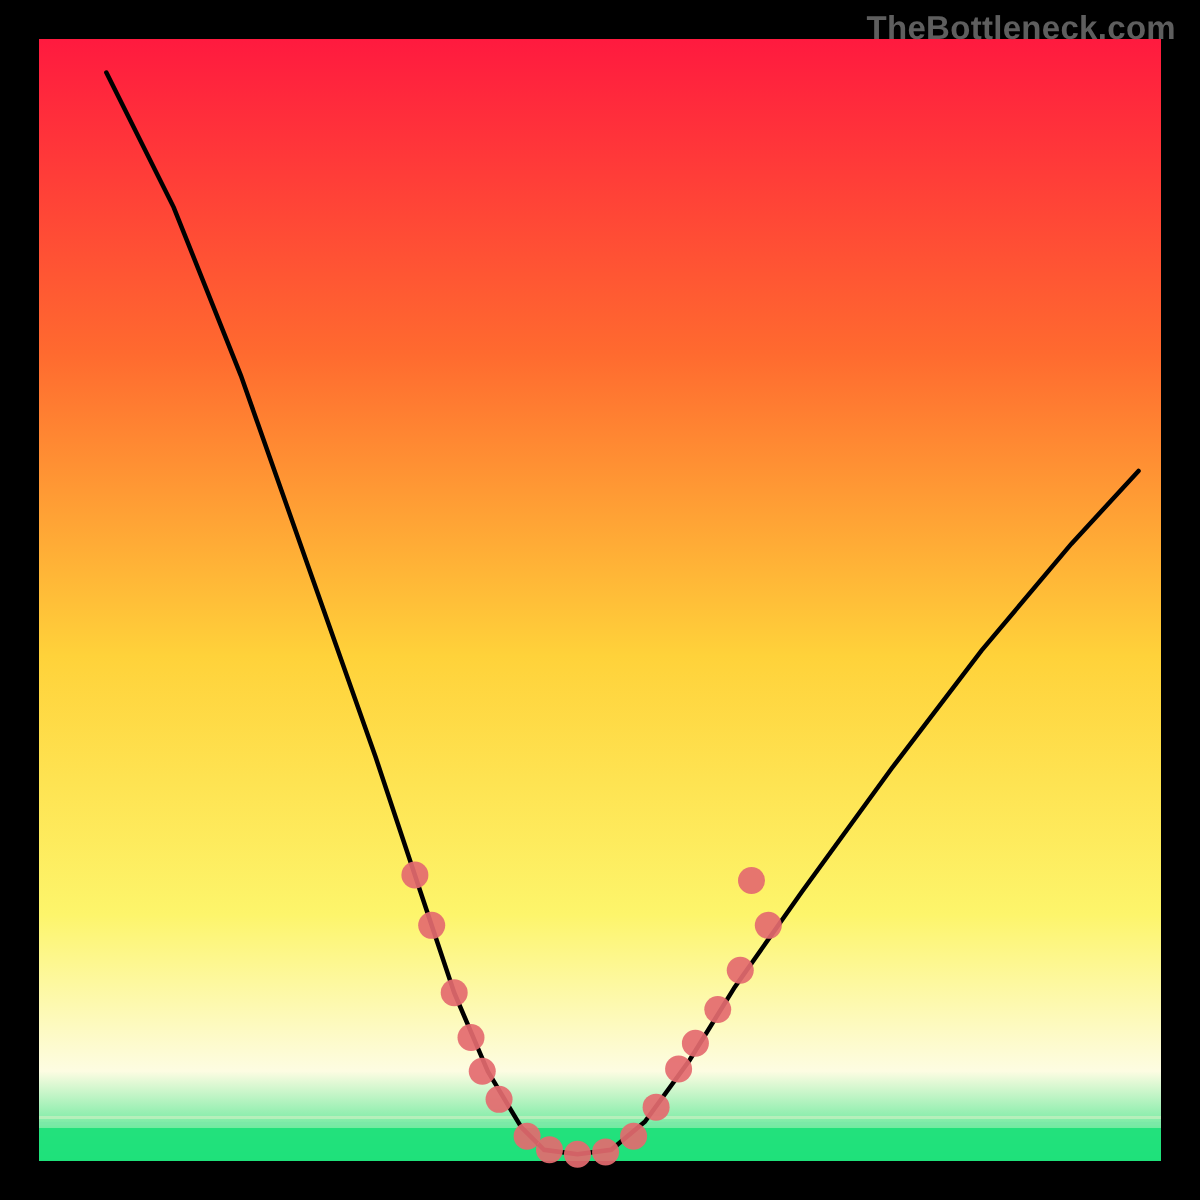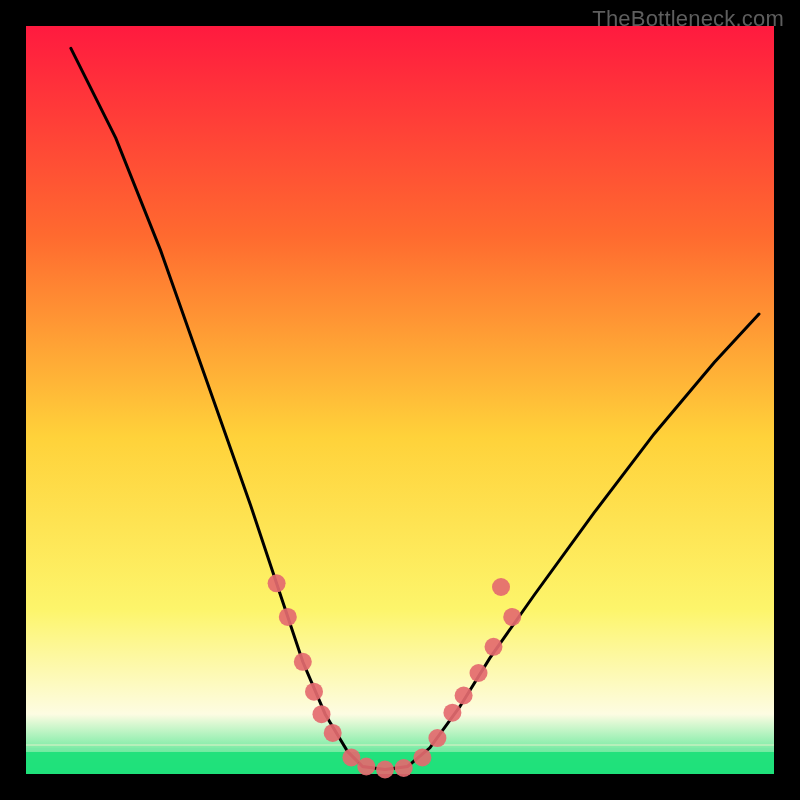--- a/index.html
+++ b/index.html
@@ -15,21 +15,21 @@
     position: relative;
     width: 800px;
     height: 800px;
     background: #000;
   }
   .watermark {
     position: absolute;
     top: 6px;
     right: 16px;
     font-size: 22px;
-    font-weight: 400;
+    font-weight: 700;
     color: #5e5e5e;
     letter-spacing: 0.2px;
     z-index: 50;
     user-select: none;
   }
   svg.plot {
     position: absolute;
     left: 0;
     top: 0;
     width: 800px;

